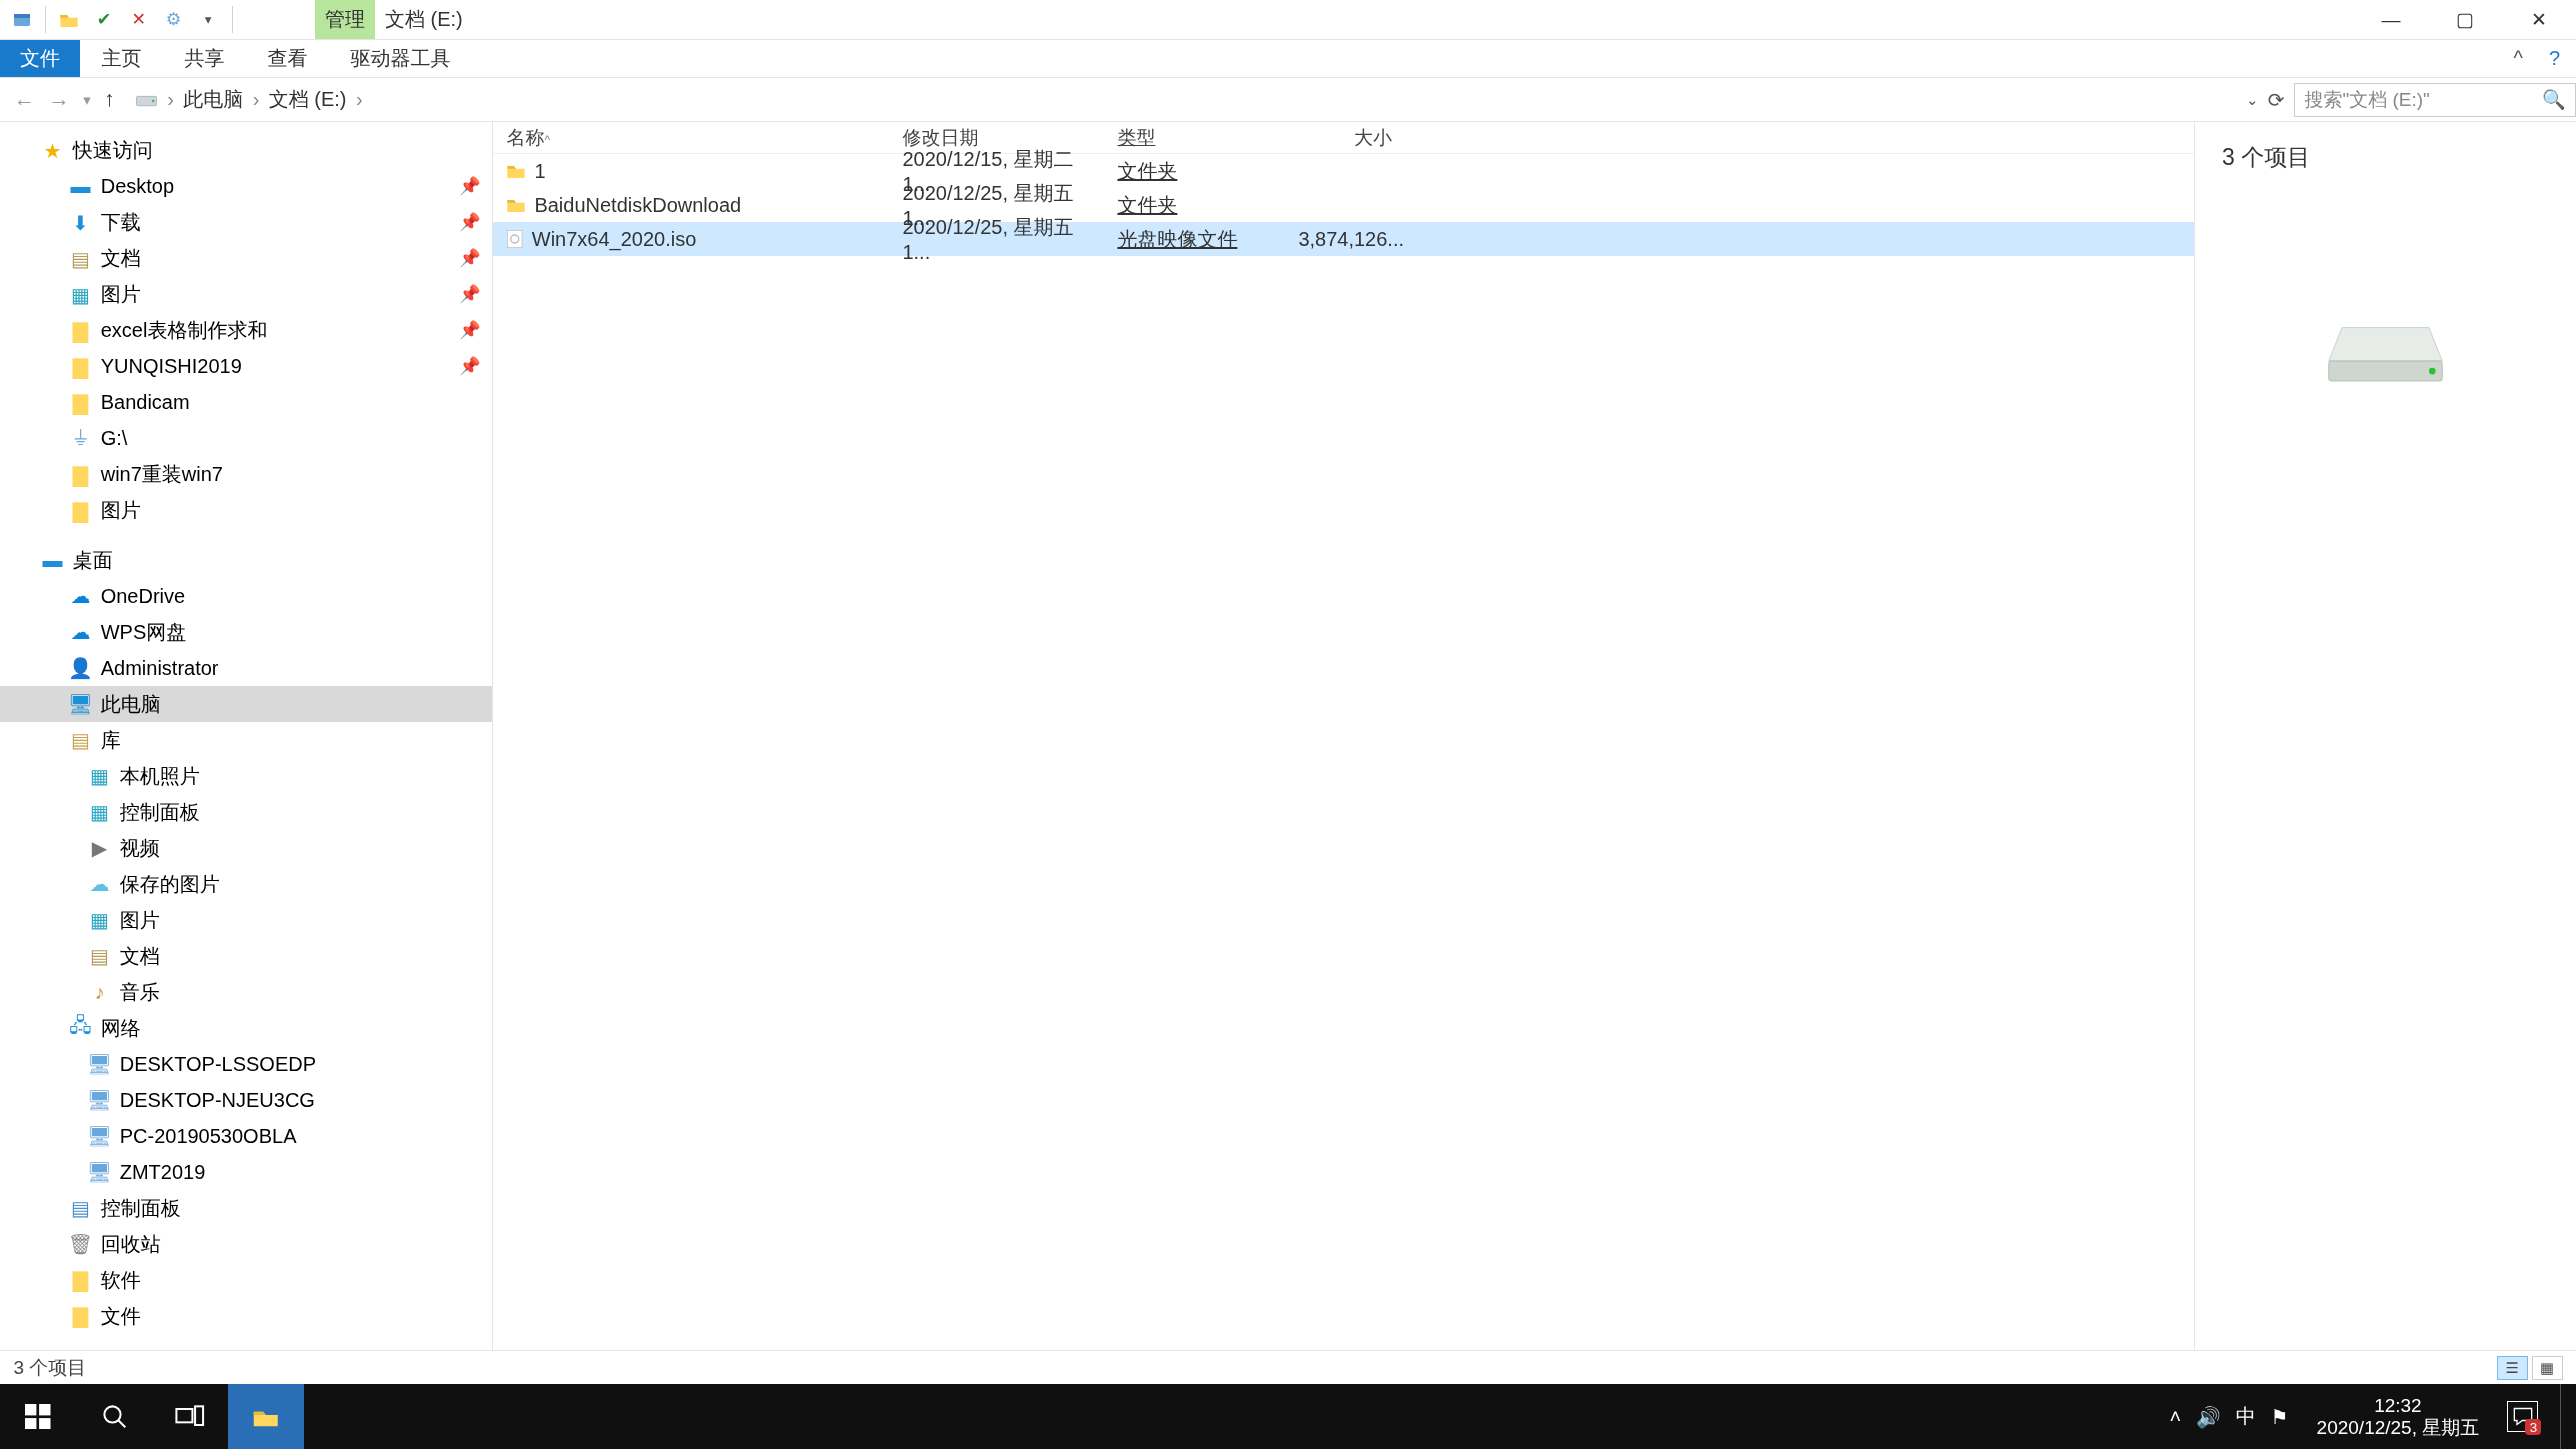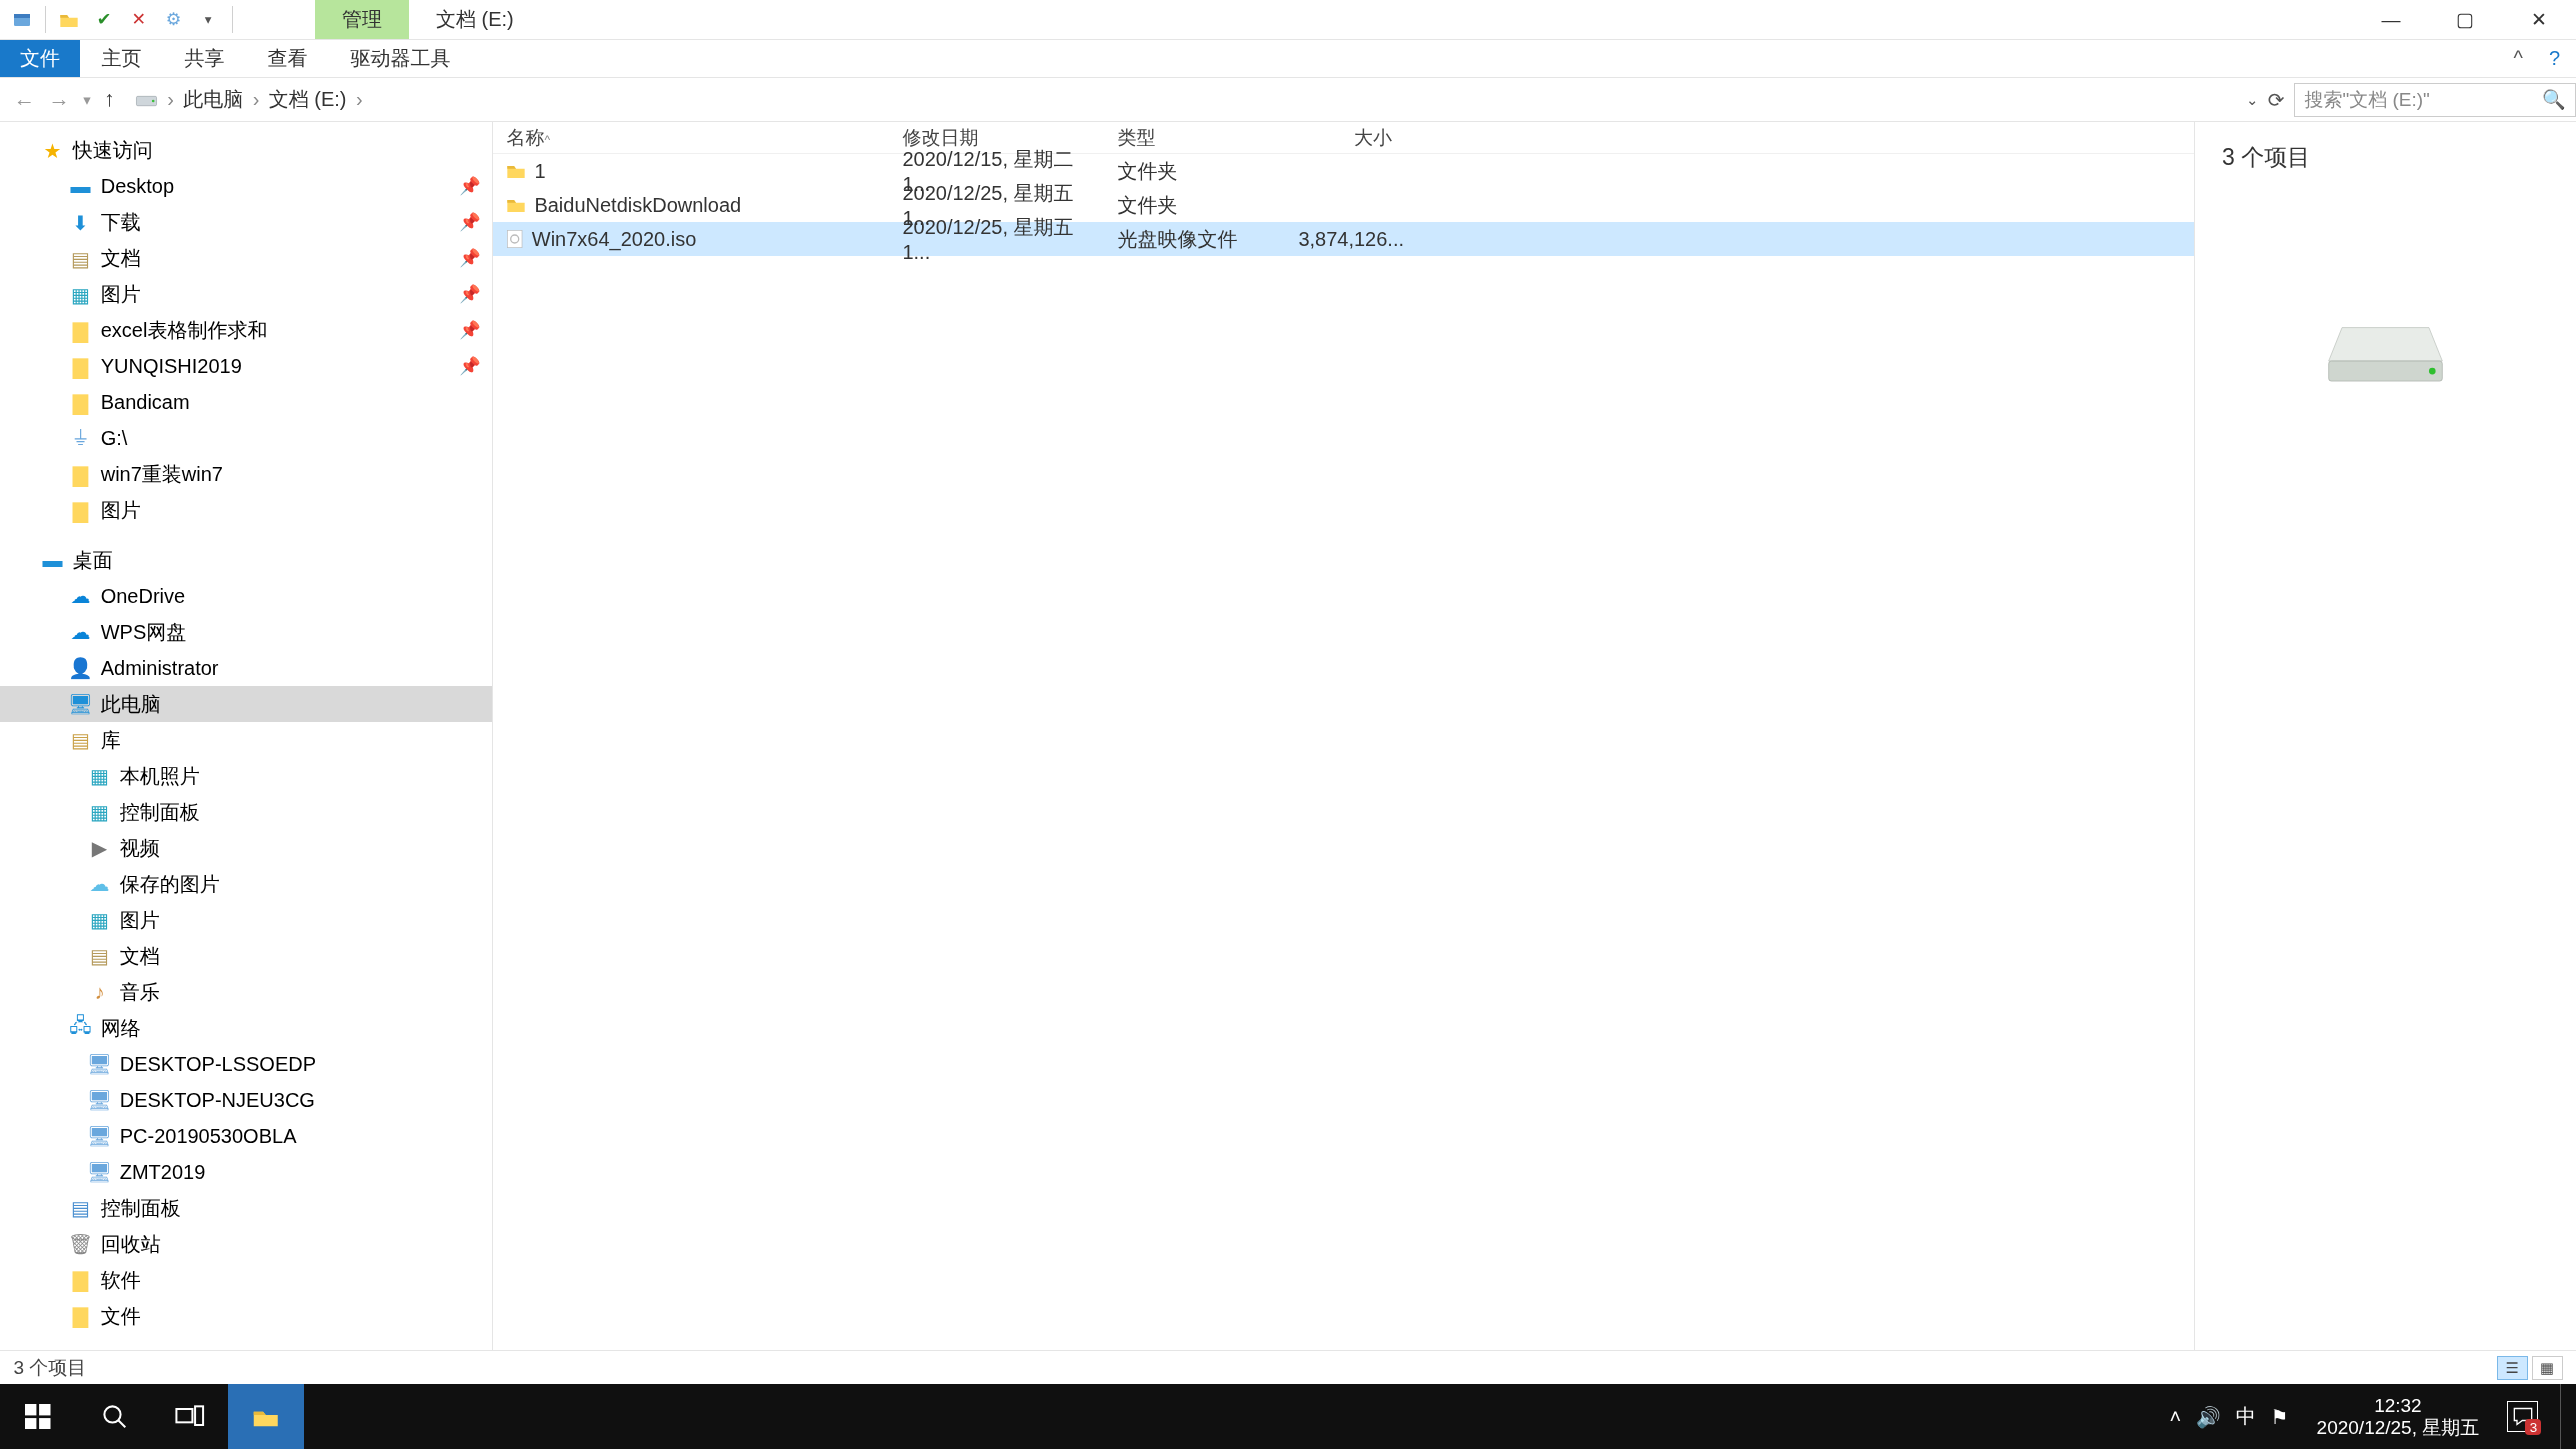--- a/index.html
+++ b/index.html
@@ -4,21 +4,21 @@
 <style>
   * { margin: 0; padding: 0; box-sizing: border-box; font-family: "Microsoft YaHei", "Segoe UI", sans-serif; }
   html, body { width: 2576px; height: 1449px; background: #fff; overflow: hidden; }
 
   
   .titlebar { display: flex; align-items: center; height: 40px; background: #fff; border-bottom: 0.7px solid #e5e5e5; position: relative; }
   .qat { display: flex; align-items: center; gap: 6.7px; padding-left: 8px; }
   .qat .ic { width: 28px; height: 28px; display: flex; align-items: center; justify-content: center; font-size: 17.4px; }
   .qat .sep { width: 0.7px; height: 27px; background: #d0d0d0; margin: 0 2.7px; }
   .title-tabs { display: flex; align-items: stretch; height: 100%; margin-left: 114px; position:absolute; left:201px; }
-  .title-tab { padding: 0 27px; display: flex; align-items: center; font-size: 20px; color: #333; }
+  .title-tab { padding: 0 10px; display: flex; align-items: center; font-size: 20px; color: #333; }
   .title-tab.active { background: #b7e59c; }
   .title-tab.doc { font-size: 20px; }
   .win-controls { margin-left: auto; display: flex; }
   .win-btn { width: 74px; height: 40px; display: flex; align-items: center; justify-content: center; font-size: 19px; color: #333; }
 
   
   .ribbon { display: flex; align-items: center; height: 38px; background: #fff; border-bottom: 0.7px solid #e5e5e5; position:relative; }
   .ribbon .file-tab { background: #1979ca; color: #fff; padding: 0 20px; height: 100%; display: flex; align-items: center; font-size: 20px; }
   .ribbon .tab { padding: 0 21.5px; height: 100%; display: flex; align-items: center; font-size: 20px; color: #333; }
   .ribbon .help-icons { position: absolute; right: 8px; display: flex; gap: 9.4px; }
@@ -47,21 +47,21 @@
   .ind-2 { padding-left: 67px; }
   .ind-3 { padding-left: 86px; }
   .group-gap { height: 13.4px; }
 
   
   .filelist { flex: 1; display: flex; flex-direction: column; }
   .cols { display: flex; height: 32px; align-items: center; font-size: 19px; color: #444; border-bottom: 0.7px solid #f0f0f0; }
   .cols .c { padding-left: 13.4px; }
   .c-name { width: 396px; }
   .c-date { width: 215px; }
-  .c-type { width: 181px; }
+  .c-type { width: 181px; text-decoration: underline; }
   .c-size { width: 134px; text-align: right; padding-right: 27px; }
   .row { display: flex; height: 34px; align-items: center; font-size: 20px; color: #333; }
   .row.selected { background: #cde8ff; }
   .row .c { padding-left: 13.4px; display: flex; align-items: center; }
   .row .ic { margin-right: 8px; }
 
   
   .preview { width: 382px; border-left: 0.7px solid #e5e5e5; padding: 20px 27px; font-size: 23px; color: #333; display: flex; flex-direction: column; align-items: center; }
   .preview .drive { margin-top: 141px; width: 127px; height: 74px; }
 

